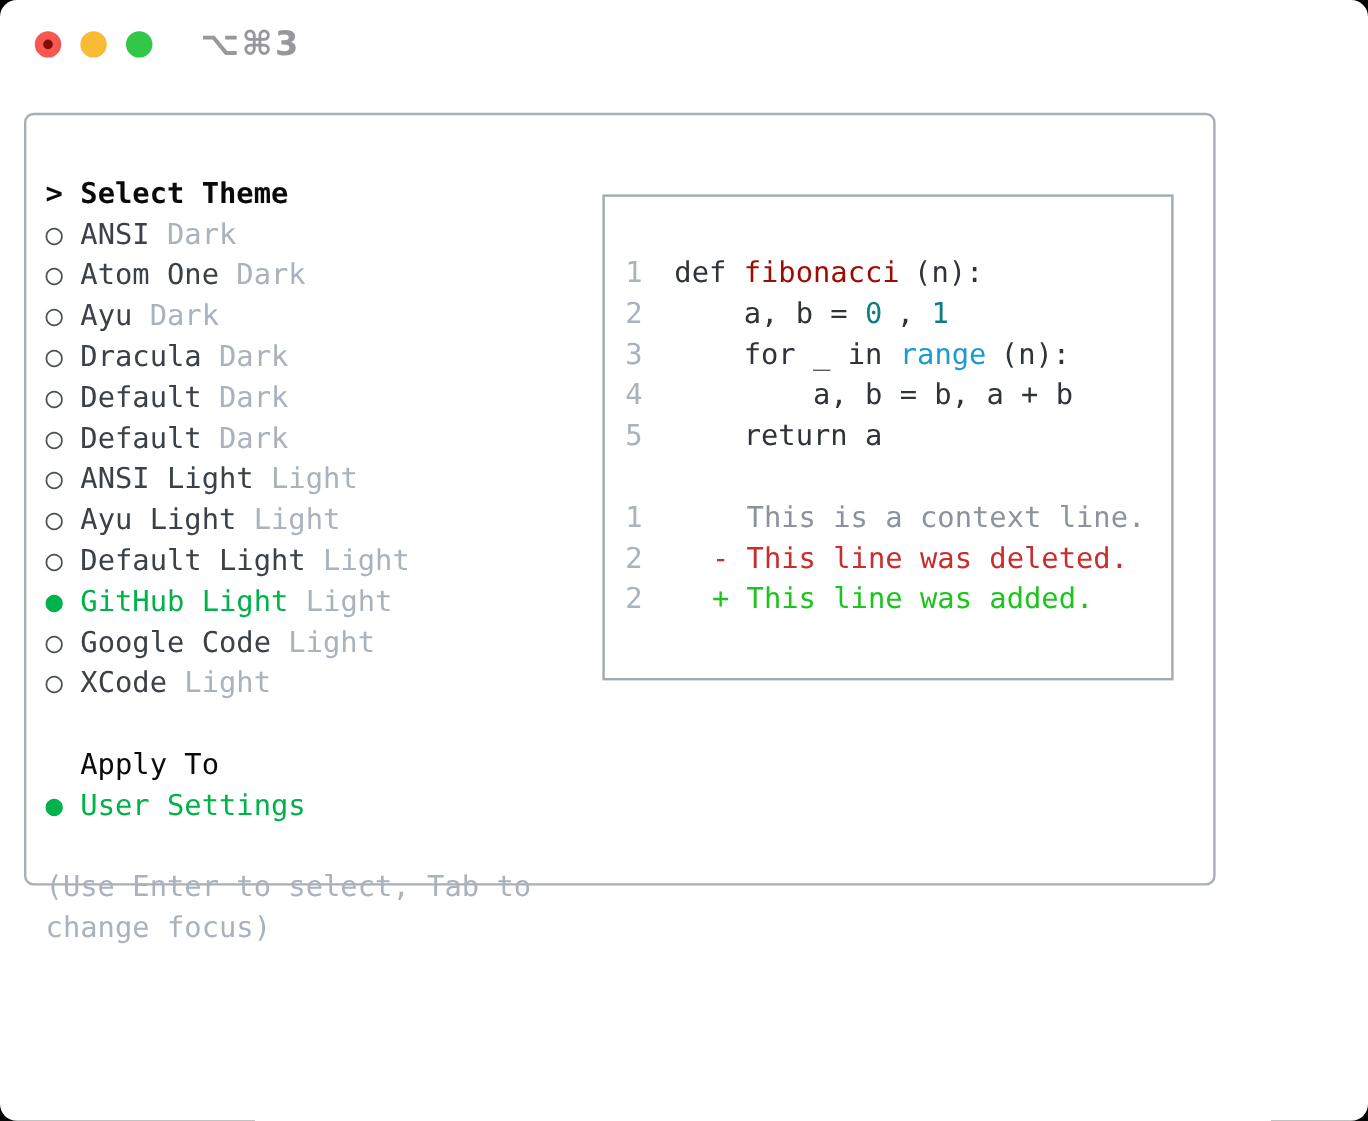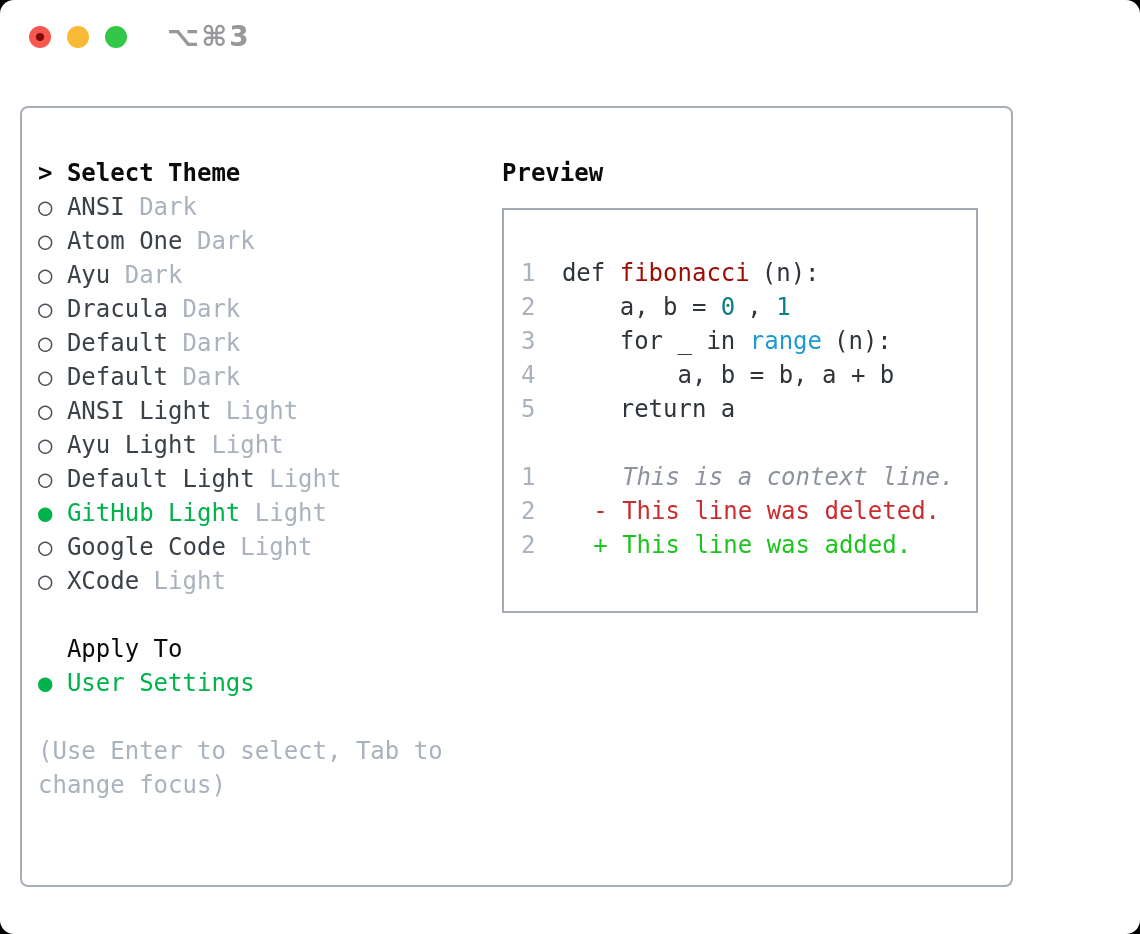--- a/index.html
+++ b/index.html
@@ -32,22 +32,22 @@
   }
   .win-title {
     position: absolute; left: 167px; top: 20px;
     font-family: "DejaVu Sans", "Liberation Sans", sans-serif;
     font-size: 28px; font-weight: 600;
     color: var(--title-gray);
     letter-spacing: 2px;
   }
   
   .panel {
-    position: absolute; left: 20px; top: 106px;
-    width: 993px; height: 781px;
+    position: absolute; left: 20px; top: 94px;
+    width: 993px; height: 644px;
     border: 2px solid var(--panel-border);
     border-radius: 8px;
     box-sizing: border-box;
     background: #fff;
   }
   .line { height: 34px; line-height: 34px; white-space: pre; font-size: 24px; }
   .col-left {
     position: absolute; left: 16px; top: 48px; width: 460px;
     color: var(--item-text);
   }
@@ -65,21 +65,21 @@
     box-sizing: border-box;
     background: #fff;
     overflow: hidden;
   }
   .preview-pre { padding: 46px 0 0 17px; }
   .seg-ln      { color: var(--muted); }
   .seg-code    { color: var(--code-text); margin-left: 12px; }
   .seg-func    { color: var(--function-red); }
   .seg-num     { color: var(--number-teal); }
   .seg-builtin { color: var(--builtin-blue); }
-  .seg-ctx     { color: var(--context-gray); font-style: italic; }
+  .seg-ctx     { color: var(--context-gray); }
   .seg-del     { color: var(--deleted-red); }
   .seg-add     { color: var(--added-green); }
 </style>
 </head>
 <body>
 
 <div class="window">
   <div class="titlebar">
     <span class="tl tl-red">
         <span class="tl-dot"></span>
@@ -105,21 +105,20 @@
         <div class="line"><span class="bullet">○ </span><span>Google Code </span><span class="muted">Light</span></div>
         <div class="line"><span class="bullet">○ </span><span>XCode </span><span class="muted">Light</span></div>
         <div class="line"> </div>
         <div class="line apply-header"><span>  Apply To</span></div>
         <div class="line sel"><span class="bullet">● </span><span>User Settings</span></div>
         <div class="line"> </div>
         <div class="line muted">(Use Enter to select, Tab to</div>
         <div class="line muted">change focus)</div>
       </div>
     <div class="col-right">
-      <div class="line header">Preview</div>
       <div class="preview-box">
         <div class="preview-pre" id="preview-lines">
             <div class="line"><span class="seg-ln">1 </span><span class="seg-code">def </span><span class="seg-func">fibonacci</span><span class="seg-code">(n):</span></div>
             <div class="line"><span class="seg-ln">2 </span><span class="seg-code">    a, b = </span><span class="seg-num">0</span><span class="seg-code">, </span><span class="seg-num">1</span></div>
             <div class="line"><span class="seg-ln">3 </span><span class="seg-code">    for _ in </span><span class="seg-builtin">range</span><span class="seg-code">(n):</span></div>
             <div class="line"><span class="seg-ln">4 </span><span class="seg-code">        a, b = b, a + b</span></div>
             <div class="line"><span class="seg-ln">5 </span><span class="seg-code">    return a</span></div>
             <div class="line"> </div>
             <div class="line"><span class="seg-ln">1 </span><span class="seg-ctx">     This is a context line.</span></div>
             <div class="line"><span class="seg-ln">2 </span><span class="seg-del">   - This line was deleted.</span></div>

